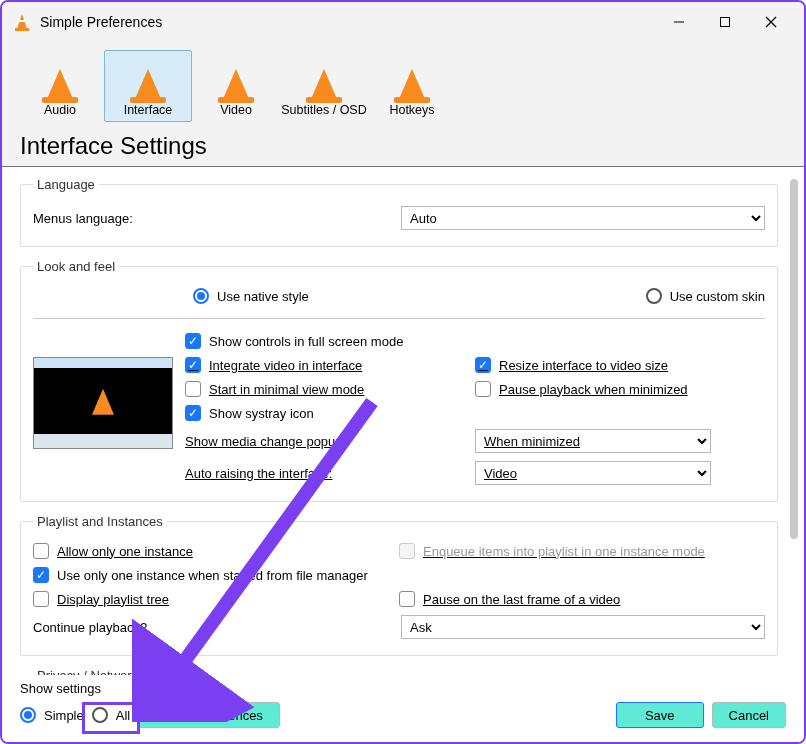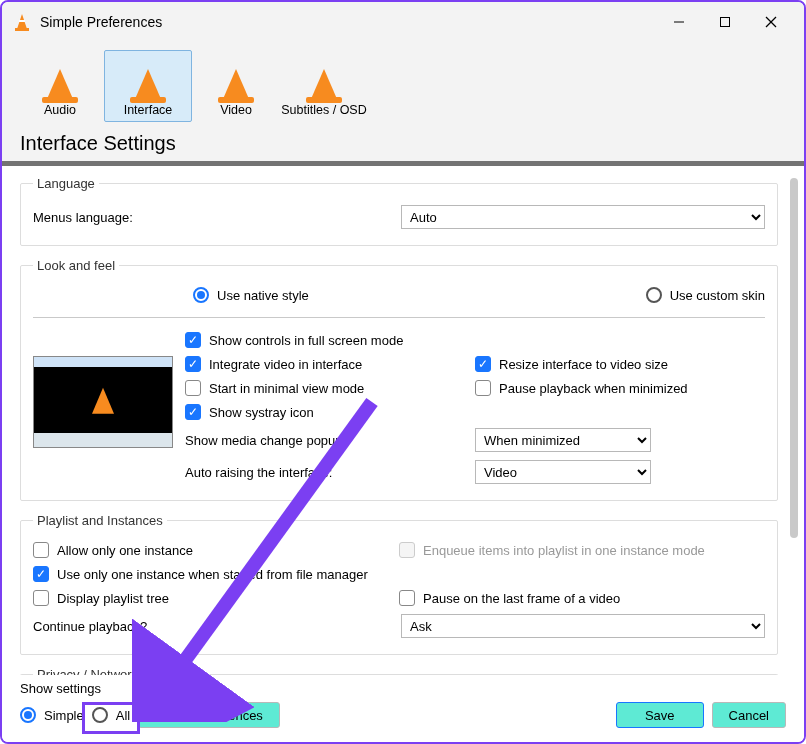--- a/index.html
+++ b/index.html
@@ -65,24 +65,24 @@
     content: "";
     position: absolute;
     left: -18px; bottom: -34px;
     width: 36px; height: 6px;
     background: #f78b1f;
     border-radius: 2px;
   }
   .cone-wrap { height: 40px; display:flex; align-items:flex-end; justify-content:center; }
 
   .page-title {
-    font-size: 20px;
+    font-size: 24px;
     padding: 10px 18px 6px 18px;
     background: #f3f3f3;
-    border-bottom: 5px solid #737373;
+    border-bottom: 1px solid #737373;
   }
 
   .scroll-area {
     position: relative;
     height: 518px;
     padding: 10px 26px 0 18px;
     overflow: hidden;
     background: #fff;
   }
   .fake-scrollbar {
@@ -106,21 +106,21 @@
   .field-col { flex: 1; }
 
   select, .select-like {
     width: 100%;
     height: 24px;
     border: 1px solid #b8b8b8;
     background: #fff;
     font-size: 13px;
     padding: 0 4px;
   }
-  .select-sm { width: 176px; }
+  .select-sm { width: 236px; }
 
   .chk {
     width: 16px; height: 16px;
     border: 1px solid #888;
     border-radius: 3px;
     display:inline-flex; align-items:center; justify-content:center;
     background:#fff;
     flex-shrink:0;
   }
   .chk.on { background:#1976ff; border-color:#1976ff; color:#fff; }
@@ -143,21 +143,21 @@
     position:relative;
     margin-top:28px;
   }
   .lf-preview .bar-top { position:absolute; top:0;left:0;right:0;height:10px;background:#cfe3f7;}
   .lf-preview .bar-bot { position:absolute; bottom:0;left:0;right:0;height:14px;background:#dce6ec;}
   .lf-preview .pcone {
     position:absolute; left:50%; top:50%; transform:translate(-50%,-55%);
     width:0;height:0;border-left:11px solid transparent;border-right:11px solid transparent;border-bottom:26px solid #f78b1f;
   }
   .lf-col { flex:1; }
-  .lf-two { display:flex; }
+  .lf-two { display:flex;text-decoration:underline; }
   .lf-two > div { flex:1; }
 
   .style-select-row {
     display:flex; gap:80px; justify-content:space-between;
     padding-left:160px;
     border-bottom:1px solid #c9c9c9;
     padding-bottom:10px; margin-bottom:10px;
   }
 
   .footer {
@@ -234,20 +234,26 @@
         <div class="cone"></div>
       </div>
     <span>Video</span>
   </div>
   <div class="category">
     <div class="cone-wrap">
         <div class="cone"></div>
       </div>
     <span>Subtitles / OSD</span>
   </div>
+  <div class="category">
+    <div class="cone-wrap">
+        <div class="cone"></div>
+      </div>
+    <span>Hotkeys</span>
+  </div>
 </div>
 
 <div class="page-title">Interface Settings</div>
 
 <div class="scroll-area">
   <div class="fake-scrollbar"></div>
 
   <fieldset>
     <legend>Language</legend>
     <div class="row">

